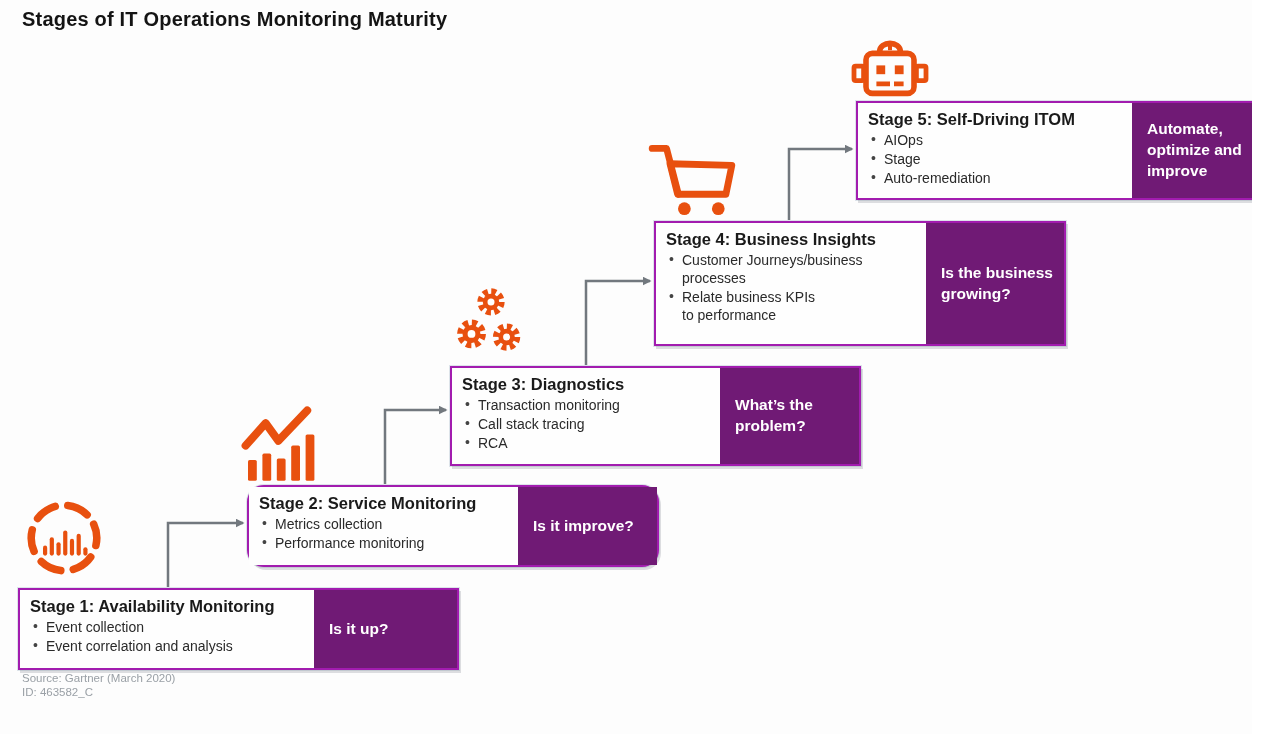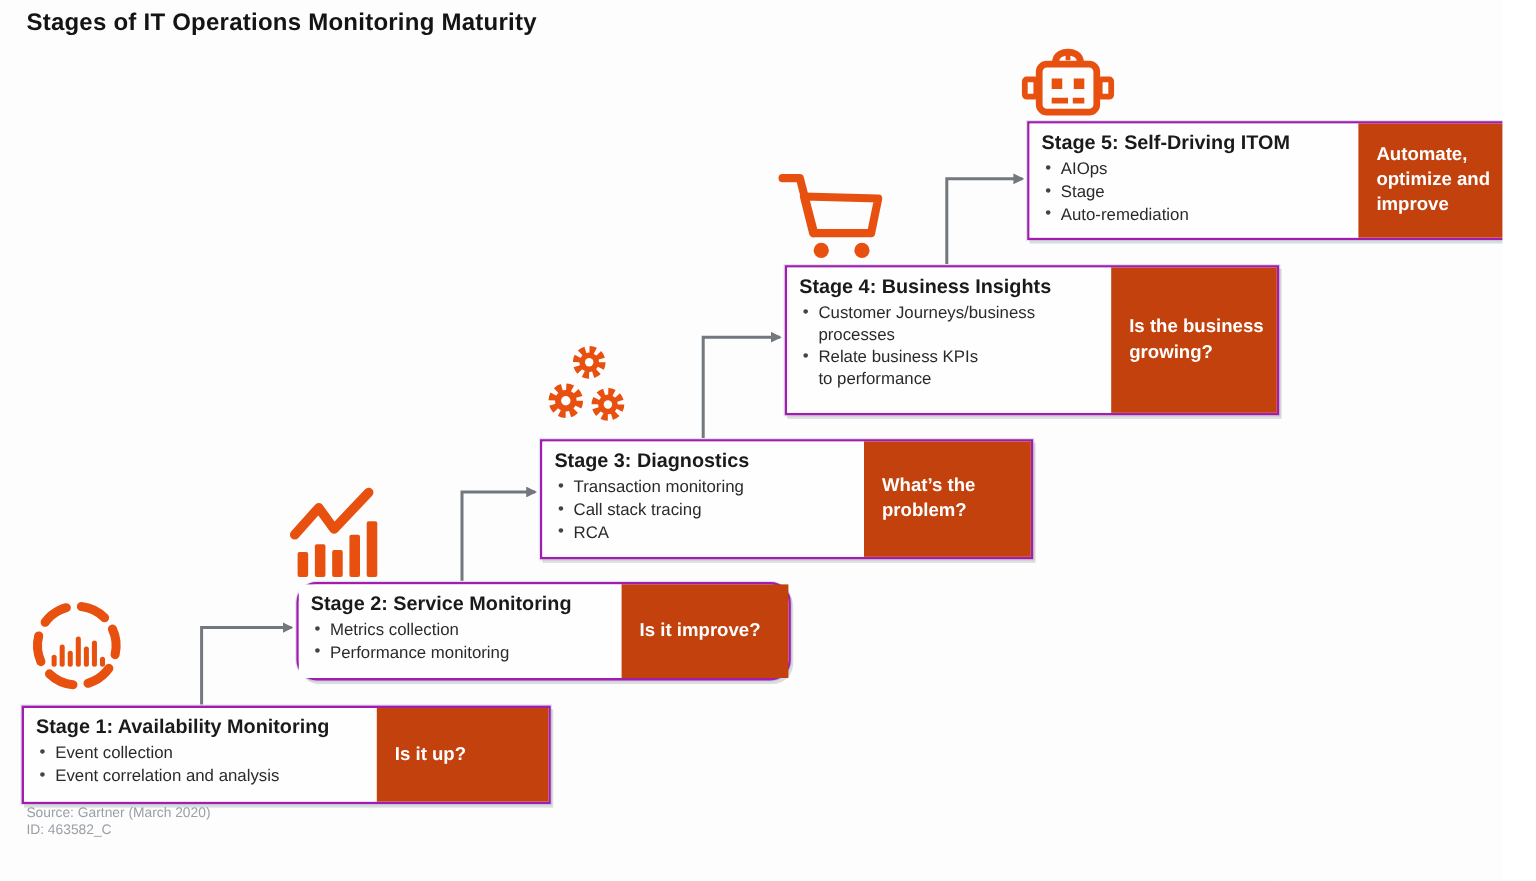--- a/index.html
+++ b/index.html
@@ -11,21 +11,21 @@
     position:absolute;left:22px;top:8px;font-size:20px;font-weight:bold;color:#141414;
     letter-spacing:.2px;
   }
   
   .stage{
     position:absolute;display:flex;border:2px solid #a21caf;background:#ffffff;
     box-shadow:2px 3px 0 rgba(70,80,95,.18), 0 0 0 1px #dde4ea;
   }
   .stage .white{flex:1;padding:7px 8px 6px 10px;background:#fefefe;}
   .stage .navy{
-    display:flex;align-items:center;background:#c2410c;color:#ffffff;
+    display:flex;align-items:center;background:#701a75;color:#ffffff;
     font-weight:bold;font-size:15.5px;line-height:1.35;padding:6px 8px 6px 15px;box-sizing:border-box;
   }
   .stage-title{font-size:16.5px;font-weight:bold;color:#1a1a1a;margin-bottom:3px;white-space:nowrap;}
   ul.bullets{list-style:none;margin:0;padding:0;}
   ul.bullets li{
     font-size:14px;color:#2a2a2a;line-height:1.28;padding-left:16px;position:relative;margin-bottom:1px;
   }
   ul.bullets li .dot{position:absolute;left:3px;top:-1px;color:#444;}
   .s1{left:18px;top:588px;width:437px;height:78px;}   .s1 .navy{width:143px;}
   .s2{left:247px;top:485px;width:408px;height:78px;border-radius:17px;}  .s2 .navy{width:139px;}

